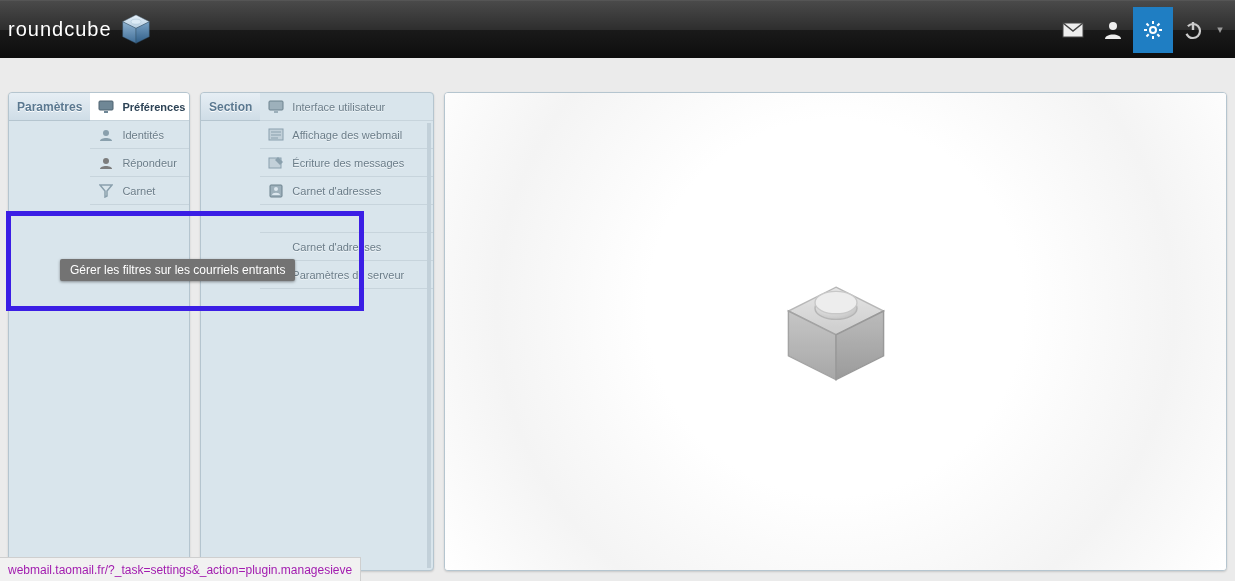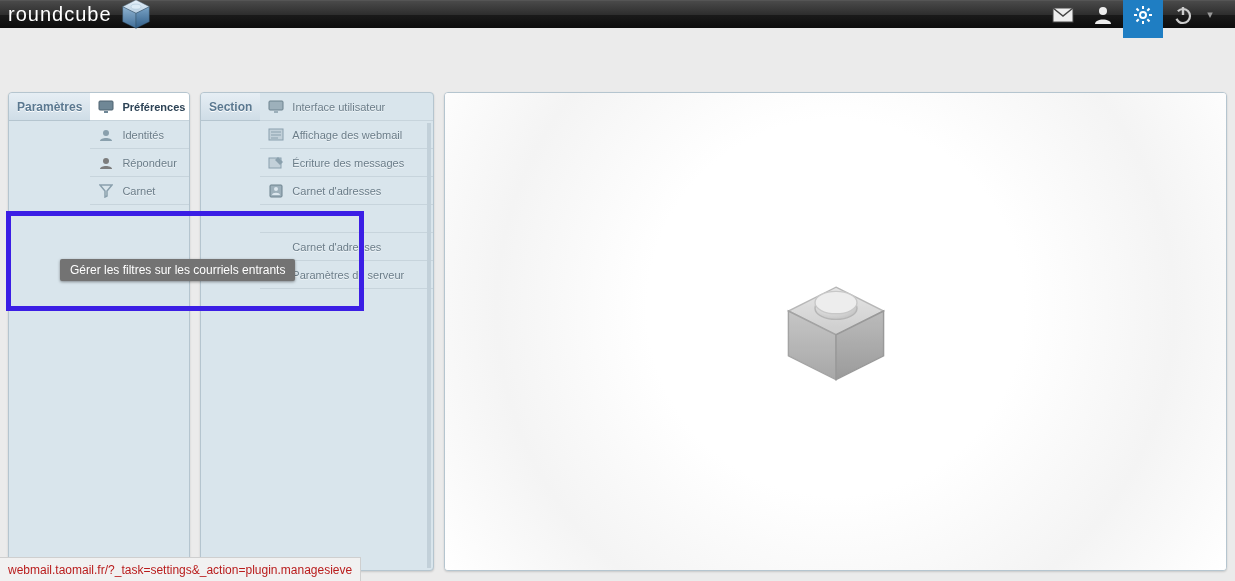--- a/index.html
+++ b/index.html
@@ -8,27 +8,27 @@
     height: 581px;
     font-family: "Lucida Grande", Verdana, Arial, sans-serif;
     font-size: 11px;
     background: #ebebeb;
     overflow: hidden;
     position: relative;
   }
   .topbar {
     position: absolute;
     top: 0; left: 0; right: 0;
-    height: 28px;
+    height: 58px;
     background: linear-gradient(to bottom, #4a4a4a 0%, #2e2e2e 50%, #1a1a1a 51%, #0d0d0d 100%);
     border-top: 1px solid #555;
     display: flex;
     align-items: center;
     justify-content: space-between;
-    padding: 0 18px 0 8px;
+    padding: 0 8px 0 8px;
   }
   .logo {
     display: flex;
     align-items: center;
     color: #fff;
     font-weight: normal;
     font-size: 20px;
     letter-spacing: 1px;
   }
   .logo-text { margin-right: 4px; }
@@ -125,21 +125,21 @@
   .statusbar {
     position: absolute;
     left: 0; bottom: 0;
     height: 24px;
     background: #f1f1f1;
     border: 1px solid #cfcfcf;
     border-left: none;
     border-bottom: none;
     padding: 0 8px;
     display:flex; align-items:center;
-    color:#b91c1c;
+    color:#a21caf;
     font-size:12px;
     font-family: "Segoe UI", Arial, sans-serif;
   }
 </style>
 </head>
 <body>
 
 <div class="topbar">
   <div class="logo">
     <span class="logo-text">roundcube</span>

